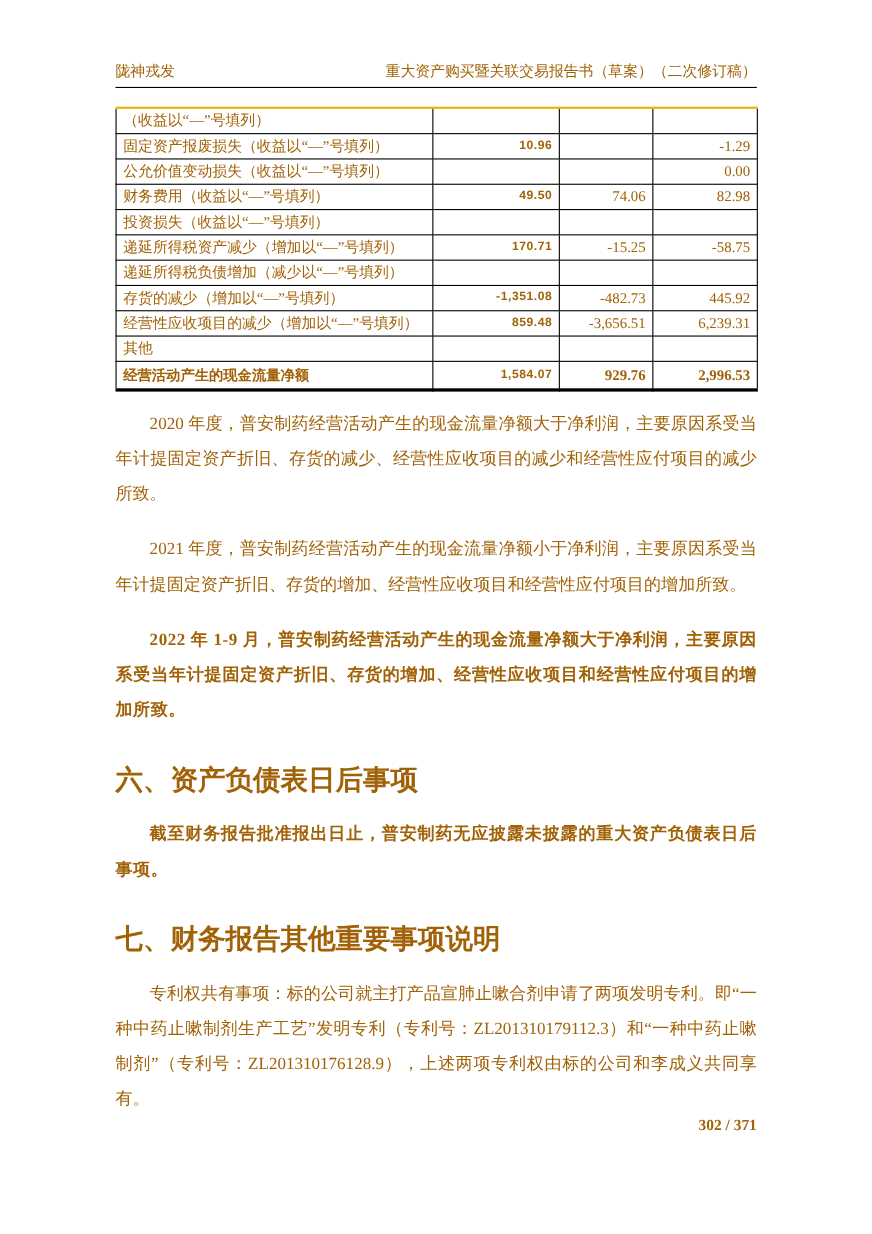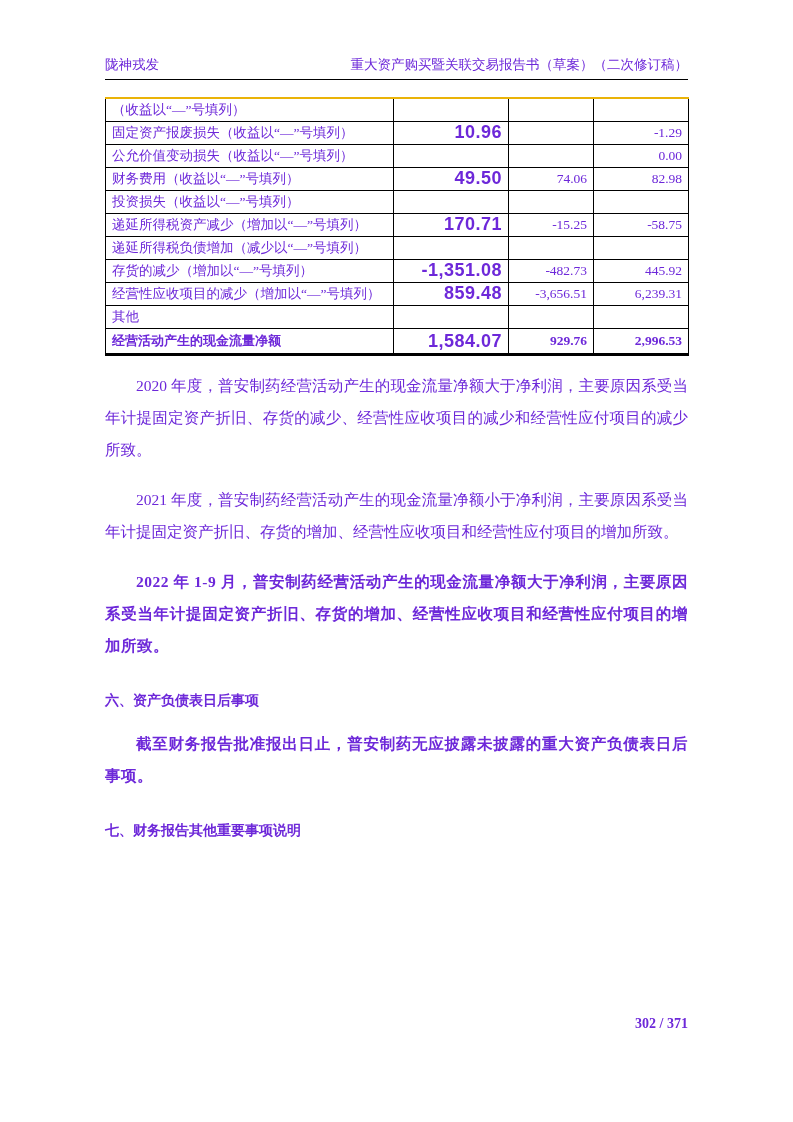--- a/index.html
+++ b/index.html
@@ -4,21 +4,21 @@
 <style>
   html, body { margin: 0; padding: 0; background: #ffffff; }
   .page {
     position: relative;
     width: 793px;
     height: 1122px;
     background: #ffffff;
     box-sizing: border-box;
     padding: 56px 105px 0 105px;
     font-family: "Liberation Serif", "DejaVu Serif", serif;
-    color: #6d28d9;
+    color: #a16207;
     overflow: hidden;
   }
   .header {
     display: flex;
     justify-content: space-between;
     align-items: flex-end;
     font-size: 13.5px;
     padding-bottom: 5px;
     border-bottom: 1px solid #000000;
   }
@@ -42,21 +42,21 @@
     font-size: 13.5px;
     box-sizing: border-box;
     overflow: hidden;
     white-space: nowrap;
   }
   table.fin td.label { text-align: left; }
   table.fin td.v1 {
     text-align: right;
     font-weight: bold;
     font-family: "Liberation Sans", "DejaVu Sans", sans-serif;
-    font-size: 18px;
+    font-size: 11px;
     letter-spacing: 0.5px;
   }
   table.fin td.v2, table.fin td.v3 { text-align: right; }
   table.fin tr.total td { font-weight: bold; height: 26px; line-height: 24px; }
   table.fin tr.total td.label {
     font-family: "Liberation Sans", "DejaVu Sans", sans-serif;
     font-size: 13px;
   }
   p.body {
     width: 583px;
@@ -67,21 +67,21 @@
     margin: 18px 0 0 0;
   }
   p.body.first { margin-top: 14px; }
   p.kai {
     font-weight: bold;
     letter-spacing: 0.5px;
   }
   h2.sect {
     font-family: "Liberation Sans", "DejaVu Sans", sans-serif;
     font-weight: bold;
-    font-size: 14px;
+    font-size: 25px;
     margin: 30px 0 0 0;
   }
   .footer {
     position: absolute;
     top: 1016px;
     right: 105px;
     font-size: 14px;
     font-weight: bold;
   }
 </style>
@@ -177,16 +177,17 @@
   <p class="body">2021 年度，普安制药经营活动产生的现金流量净额小于净利润，主要原因系受当年计提固定资产折旧、存货的增加、经营性应收项目和经营性应付项目的增加所致。</p>
 
   <p class="body kai">2022 年 1-9 月，普安制药经营活动产生的现金流量净额大于净利润，主要原因系受当年计提固定资产折旧、存货的增加、经营性应收项目和经营性应付项目的增加所致。</p>
 
   <h2 class="sect">六、资产负债表日后事项</h2>
 
   <p class="body kai">截至财务报告批准报出日止，普安制药无应披露未披露的重大资产负债表日后事项。</p>
 
   <h2 class="sect">七、财务报告其他重要事项说明</h2>
 
+  <p class="body">专利权共有事项：标的公司就主打产品宣肺止嗽合剂申请了两项发明专利。即“一种中药止嗽制剂生产工艺”发明专利（专利号：ZL201310179112.3）和“一种中药止嗽制剂”（专利号：ZL201310176128.9），上述两项专利权由标的公司和李成义共同享有。</p>
 
   <div class="footer">302 / 371</div>
 
 </div>
 
 </body></html>

